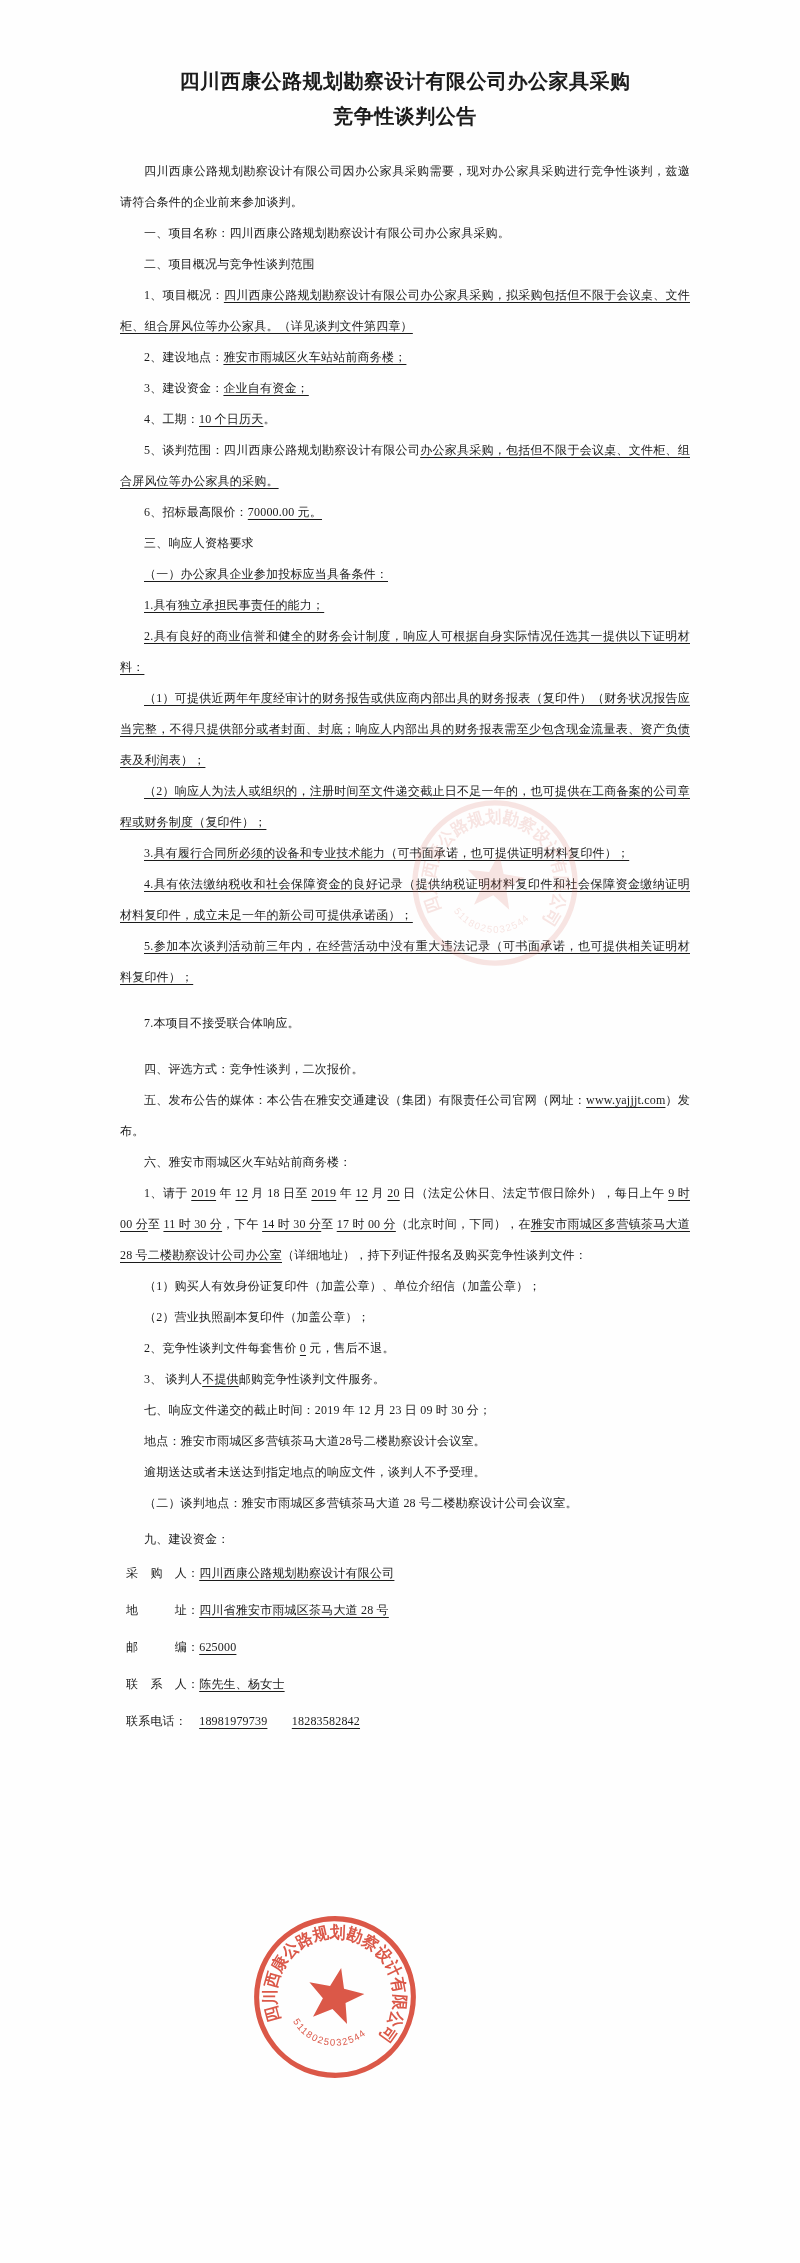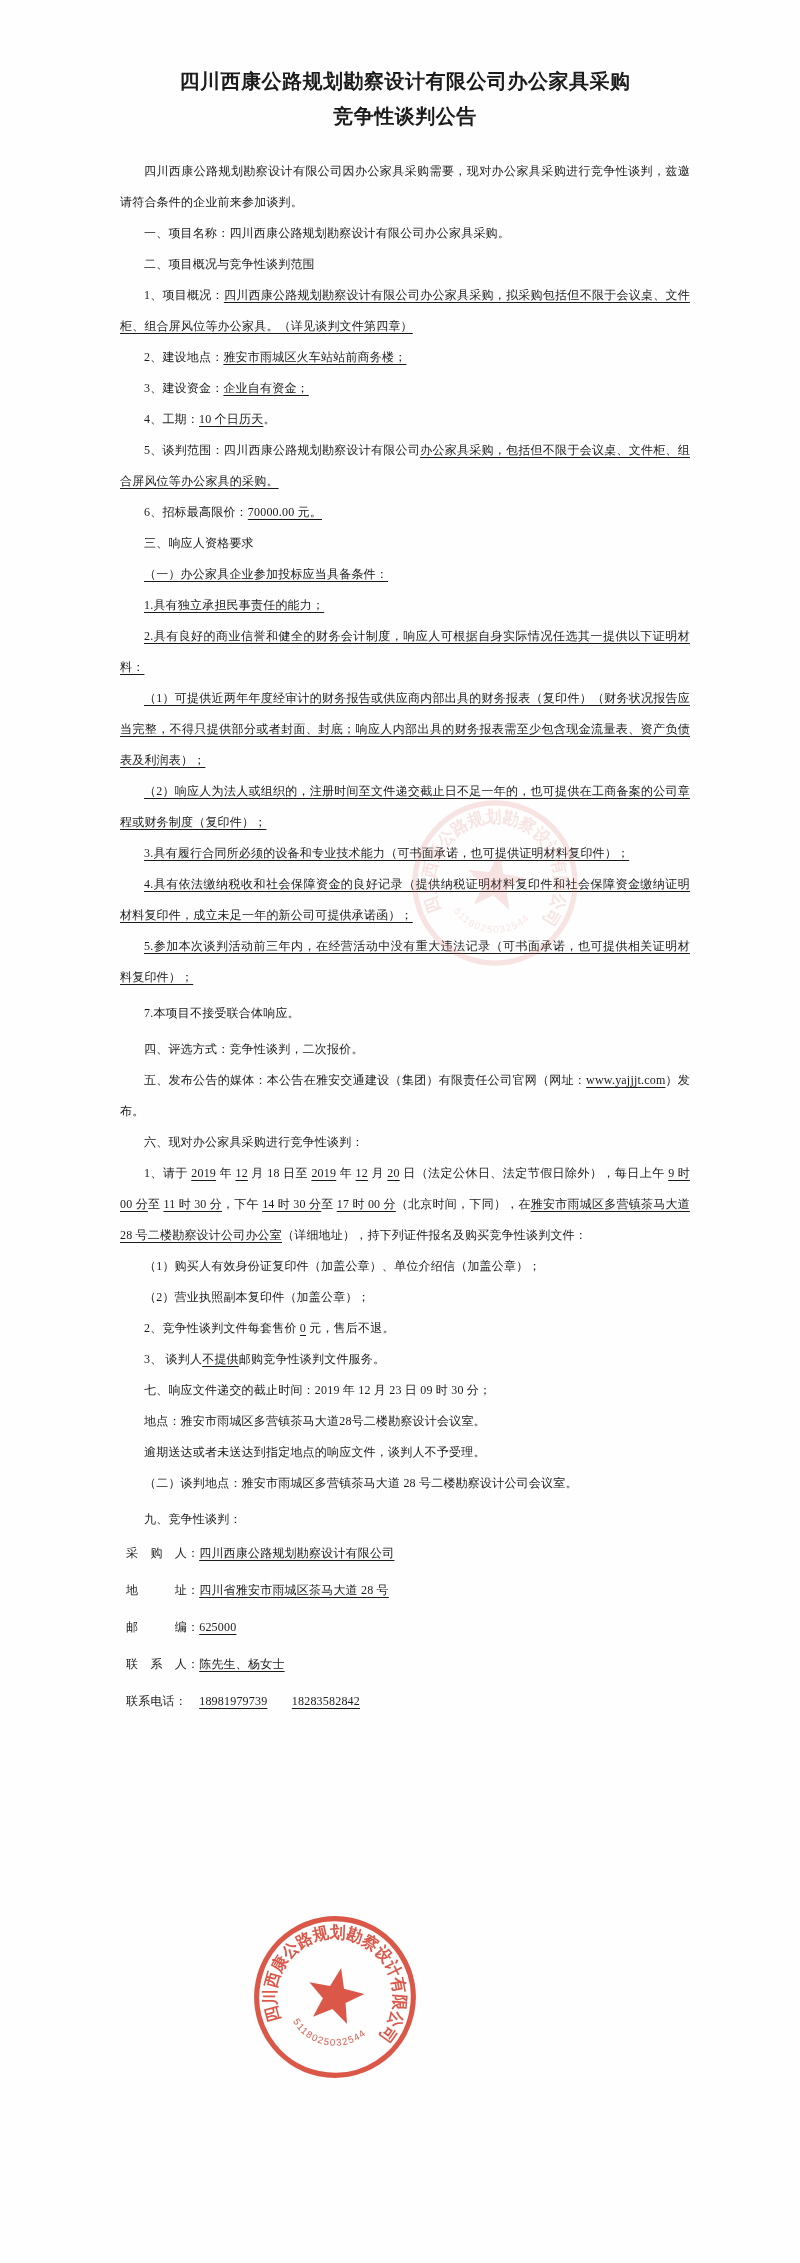--- a/index.html
+++ b/index.html
@@ -25,21 +25,21 @@
     margin:0;
     font-size:12px;
     line-height:31px;
     text-align:justify;
     text-indent:2em;
     letter-spacing:0.2px;
   }
   .para .b{font-weight:normal;}
   .para .u{text-decoration:underline;text-underline-offset:3px;text-decoration-thickness:1px;}
   .sp-page-break{margin-top:205px;}
-  .sp-blank-line{margin-top:5px;}
+  .sp-blank-line{margin-top:15px;}
   .sp-half-line{margin-top:5px;}
   .contact{line-height:37px;text-indent:0.5em;}
   .seal{position:absolute;pointer-events:none;}
   .seal svg{width:100%;height:100%;display:block;}
   .seal-watermark{
     left:406px;top:794px;width:178px;height:178px;
     opacity:0.17;transform:rotate(8deg);
   }
   .seal-stamp{
     left:248px;top:1910px;width:174px;height:174px;
@@ -70,31 +70,31 @@
       <p class="para"><span class="u">1.具有独立承担民事责任的能力；</span></p>
       <p class="para"><span class="u">2.具有良好的商业信誉和健全的财务会计制度，响应人可根据自身实际情况任选其一提供以下证明材料：</span></p>
       <p class="para"><span class="u">（1）可提供近两年年度经审计的财务报告或供应商内部出具的财务报表（复印件）（财务状况报告应当完整，不得只提供部分或者封面、封底；响应人内部出具的财务报表需至少包含现金流量表、资产负债表及利润表）；</span></p>
       <p class="para"><span class="u">（2）响应人为法人或组织的，注册时间至文件递交截止日不足一年的，也可提供在工商备案的公司章程或财务制度（复印件）；</span></p>
       <p class="para"><span class="u">3.具有履行合同所必须的设备和专业技术能力（可书面承诺，也可提供证明材料复印件）；</span></p>
       <p class="para"><span class="u">4.具有依法缴纳税收和社会保障资金的良好记录（提供纳税证明材料复印件和社会保障资金缴纳证明材料复印件，成立未足一年的新公司可提供承诺函）；</span></p>
       <p class="para"><span class="u">5.参加本次谈判活动前三年内，在经营活动中没有重大违法记录（可书面承诺，也可提供相关证明材料复印件）；</span></p>
       <p class="para sp-blank-line"><span>7.本项目不接受联合体响应。</span></p>
       <p class="para sp-blank-line"><span class="b">四、评选方式：</span><span>竞争性谈判，二次报价。</span></p>
       <p class="para"><span class="b">五、发布公告的媒体：</span><span>本公告在雅安交通建设（集团）有限责任公司官网（网址：</span><span class="u">www.yajjjt.com</span><span>）发布。</span></p>
-      <p class="para"><span class="b">六、现对办公家具采购进行竞争性谈判：</span></p>
+      <p class="para"><span class="b">六、雅安市雨城区火车站站前商务楼：</span></p>
       <p class="para"><span>1、请于 </span><span class="u">2019</span><span> 年 </span><span class="u">12</span><span> 月 18 日至 </span><span class="u">2019</span><span> 年 </span><span class="u">12</span><span> 月 </span><span class="u">20</span><span> 日（法定公休日、法定节假日除外），每日上午 </span><span class="u">9 时 00 分</span><span>至 </span><span class="u">11 时 30 分</span><span>，下午 </span><span class="u">14 时 30 分</span><span>至 </span><span class="u">17 时 00 分</span><span>（北京时间，下同），在</span><span class="b u">雅安市雨城区多营镇茶马大道 28 号二楼勘察设计公司办公室</span><span>（详细地址），持下列证件报名及购买竞争性谈判文件：</span></p>
       <p class="para"><span>（1）购买人有效身份证复印件（加盖公章）、单位介绍信（加盖公章）；</span></p>
       <p class="para"><span>（2）营业执照副本复印件（加盖公章）；</span></p>
       <p class="para"><span>2、竞争性谈判文件每套售价 </span><span class="u">0</span><span> 元，售后不退。</span></p>
       <p class="para"><span>3、 谈判人</span><span class="b u">不提供</span><span>邮购竞争性谈判文件服务。</span></p>
       <p class="para"><span class="b">七、响应文件递交的截止时间：2019 年 12 月 23 日 09 时 30 分；</span></p>
       <p class="para"><span class="b">地点：雅安市雨城区多营镇茶马大道28号二楼勘察设计会议室。</span></p>
       <p class="para"><span>逾期送达或者未送达到指定地点的响应文件，谈判人不予受理。</span></p>
       <p class="para"><span>（二）谈判地点：雅安市雨城区多营镇茶马大道 28 号二楼勘察设计公司会议室。</span></p>
-      <p class="para sp-half-line"><span class="b">九、竞争性谈判：</span></p>
+      <p class="para sp-half-line"><span class="b">九、建设资金：</span></p>
       <p class="para contact"><span>采　购　人：</span><span class="u">四川西康公路规划勘察设计有限公司</span></p>
       <p class="para contact"><span>地　　　址：</span><span class="u">四川省雅安市雨城区茶马大道 28 号</span></p>
       <p class="para contact"><span>邮　　　编：</span><span class="u">625000</span></p>
       <p class="para contact"><span>联　系　人：</span><span class="u">陈先生、杨女士</span></p>
       <p class="para contact"><span>联系电话：</span><span>　</span><span class="u">18981979739</span><span>　　</span><span class="u">18283582842</span></p>
     </div>
   <div class="seal seal-watermark" id="seal-watermark">
       <svg viewBox="0 0 200 200">
         <circle cx="100" cy="100" r="90" fill="none" stroke="#d66a5c" stroke-width="6"></circle>
         <defs>

